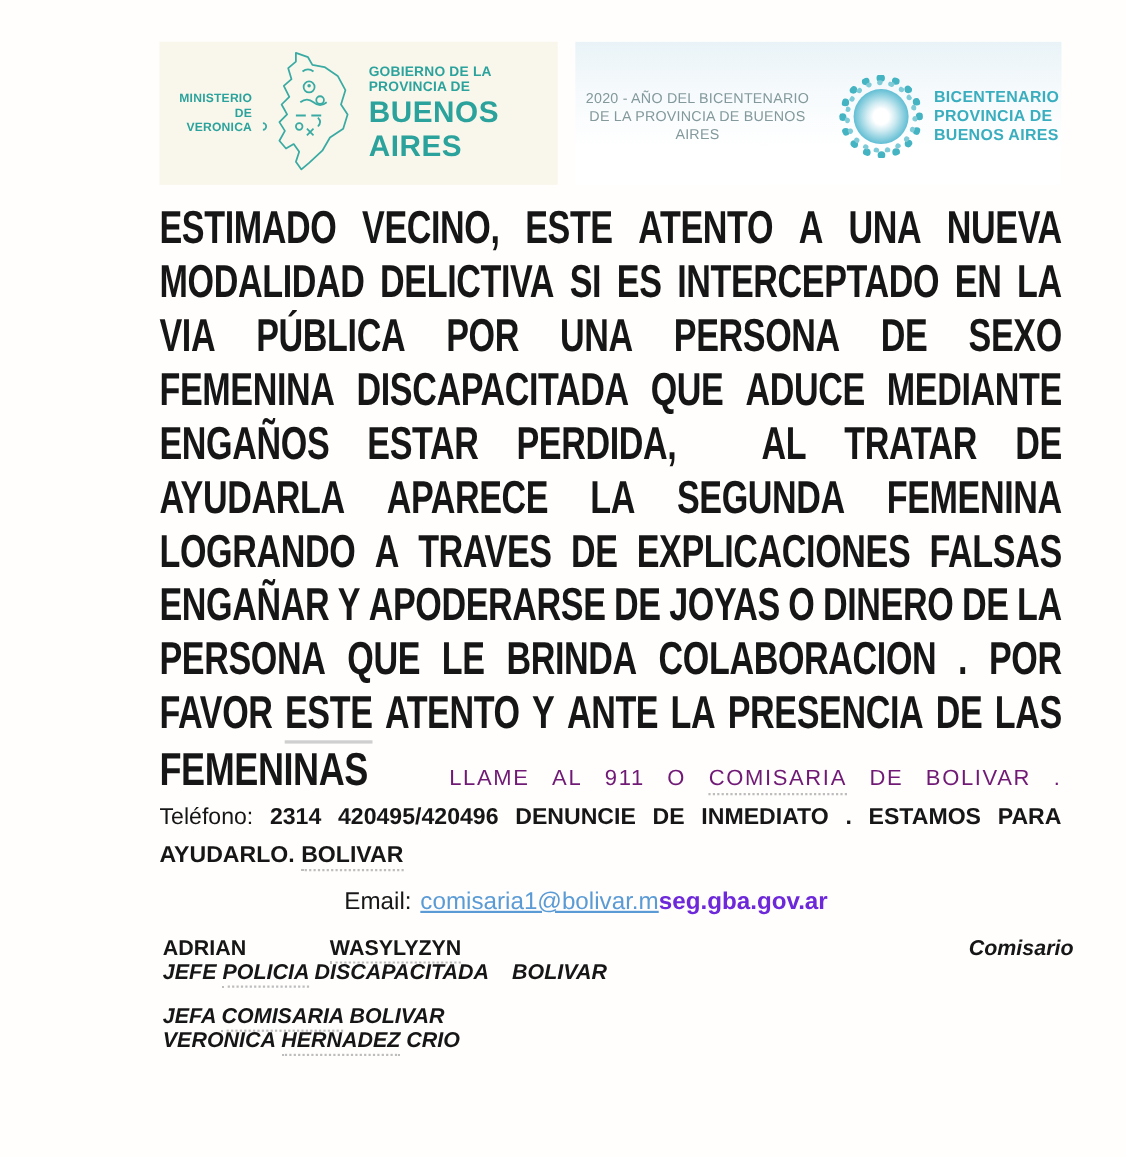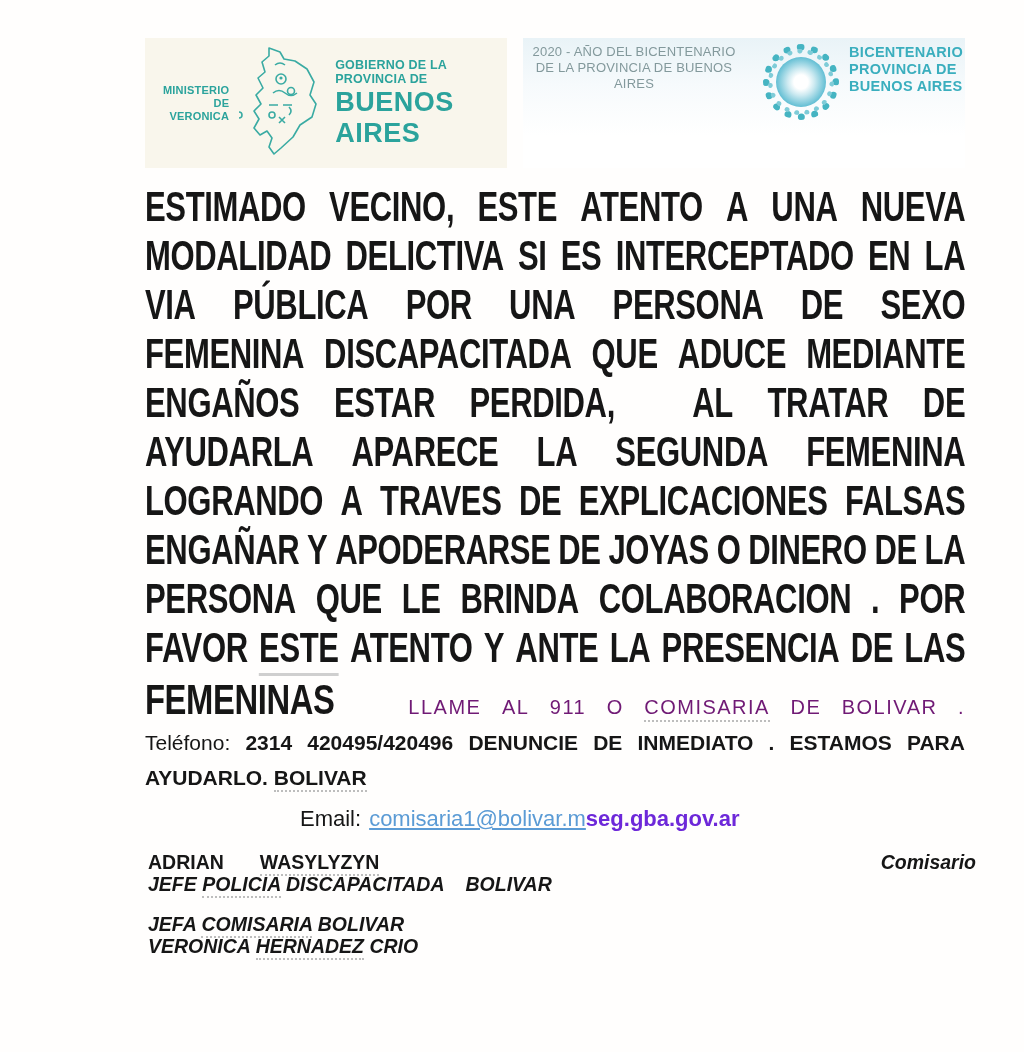--- a/index.html
+++ b/index.html
@@ -8,21 +8,21 @@
 
   
   .header{position:absolute;top:38px;left:145px;width:820px;height:130px;display:flex;}
   .hleft{width:362px;background:#f9f6ec;display:flex;align-items:center;padding:0 0 0 18px;box-sizing:border-box;}
   .ministry{font-size:11px;font-weight:bold;line-height:13px;text-align:right;width:78px;letter-spacing:.2px;}
   .map-wrap{margin:0 6px 0 10px;}
   .gov{margin-left:8px;}
   .gov-small{font-size:12.5px;font-weight:bold;letter-spacing:.2px;}
   .gov-big{font-size:27px;font-weight:bold;letter-spacing:.5px;margin-top:1px;}
   .hright{flex:1;margin-left:16px;background:linear-gradient(180deg,#e9f3f7 0%,#f6fafc 35%,#ffffff 75%);
-          display:flex;justify-content:flex-end;padding:6px 2px 0 0;box-sizing:border-box;}
+          display:flex;align-items:center;justify-content:flex-end;padding:6px 2px 0 0;box-sizing:border-box;}
   .year{font-size:13px;line-height:16px;text-align:center;letter-spacing:.2px;}
   .mandala{width:76px;height:76px;position:relative;margin:0 10px 0 18px;flex:none;}
   .petals{position:absolute;inset:0;border-radius:50%;border:7px dotted #45b4c2;box-sizing:border-box;}
   .petals2{position:absolute;inset:5px;border-radius:50%;border:5px dotted #7fccd8;transform:rotate(18deg);box-sizing:border-box;}
   .core{position:absolute;inset:13px;border-radius:50%;
         background:radial-gradient(circle,#ffffff 0 20%,#cdeaf1 38%,#5dbcd2 72%,#92d3e0 100%);}
   .bicen{font-size:14.5px;font-weight:bold;line-height:17px;letter-spacing:.3px;}
 
   
   .body-block{position:absolute;top:183px;left:145px;width:820px;}
@@ -36,28 +36,28 @@
   .fem-big{font-size:42px;font-weight:bold;letter-spacing:-0.5px;display:inline-block;
            transform:scaleX(0.78);transform-origin:0 80%;}
   .fem-small{font-size:20px;font-weight:400;letter-spacing:1.5px;color:#701a75;}
 
   
   .phone{position:absolute;top:731px;left:145px;width:820px;font-size:21px;font-weight:bold;}
   .phone1{display:flex;justify-content:space-between;align-items:baseline;}
   .phone-label{font-weight:400;font-size:21px;}
   .phone2{margin-top:11px;}
   .email{position:absolute;top:806px;left:300px;font-size:22px;}
-  .email-label{font-weight:400;margin-right:8px;}
+  .email-label{font-weight:400;margin-right:8px;margin-left:13px;}
   .email-link{font-weight:400;text-decoration:underline;}
   .email-rest{font-weight:bold;color:#6d28d9;}
 
   
   .sigs{position:absolute;top:851px;left:148px;width:828px;font-size:19.5px;font-weight:bold;}
   .sig-row1{display:flex;justify-content:space-between;align-items:baseline;line-height:22px;}
-  .lastname{margin-left:36px;}
+  .lastname{margin-left:76px;}
   .comisario{font-style:italic;}
   .sig-role{font-style:italic;line-height:22px;}
   .sig-gap{height:18px;}
 
   
   .spell{border-bottom:3px solid #cfcfcf;padding-bottom:1px;}
   .spell-dot{border-bottom:2px dotted #bdbdbd;padding-bottom:1px;}
 </style>
 </head>
 <body>

